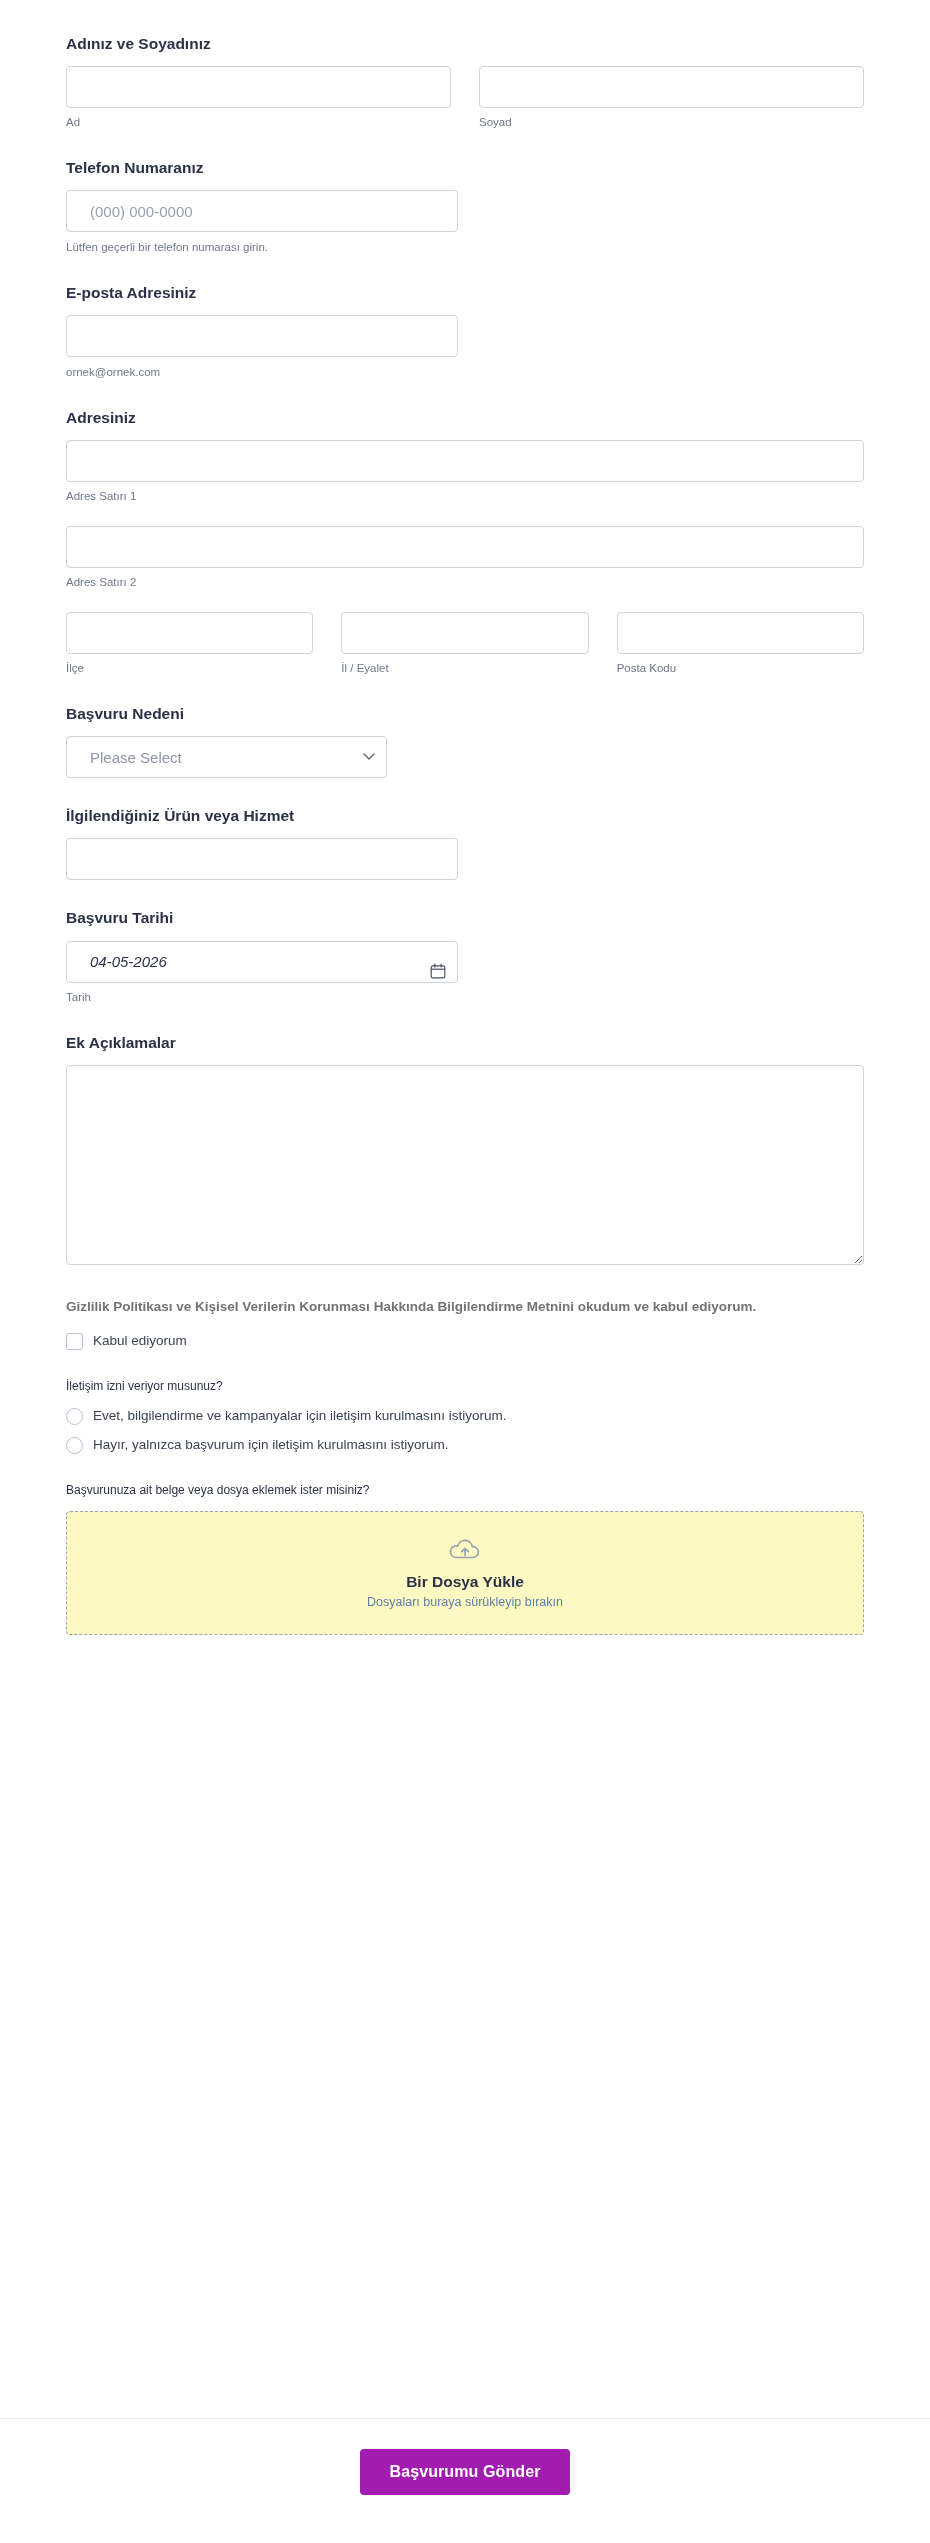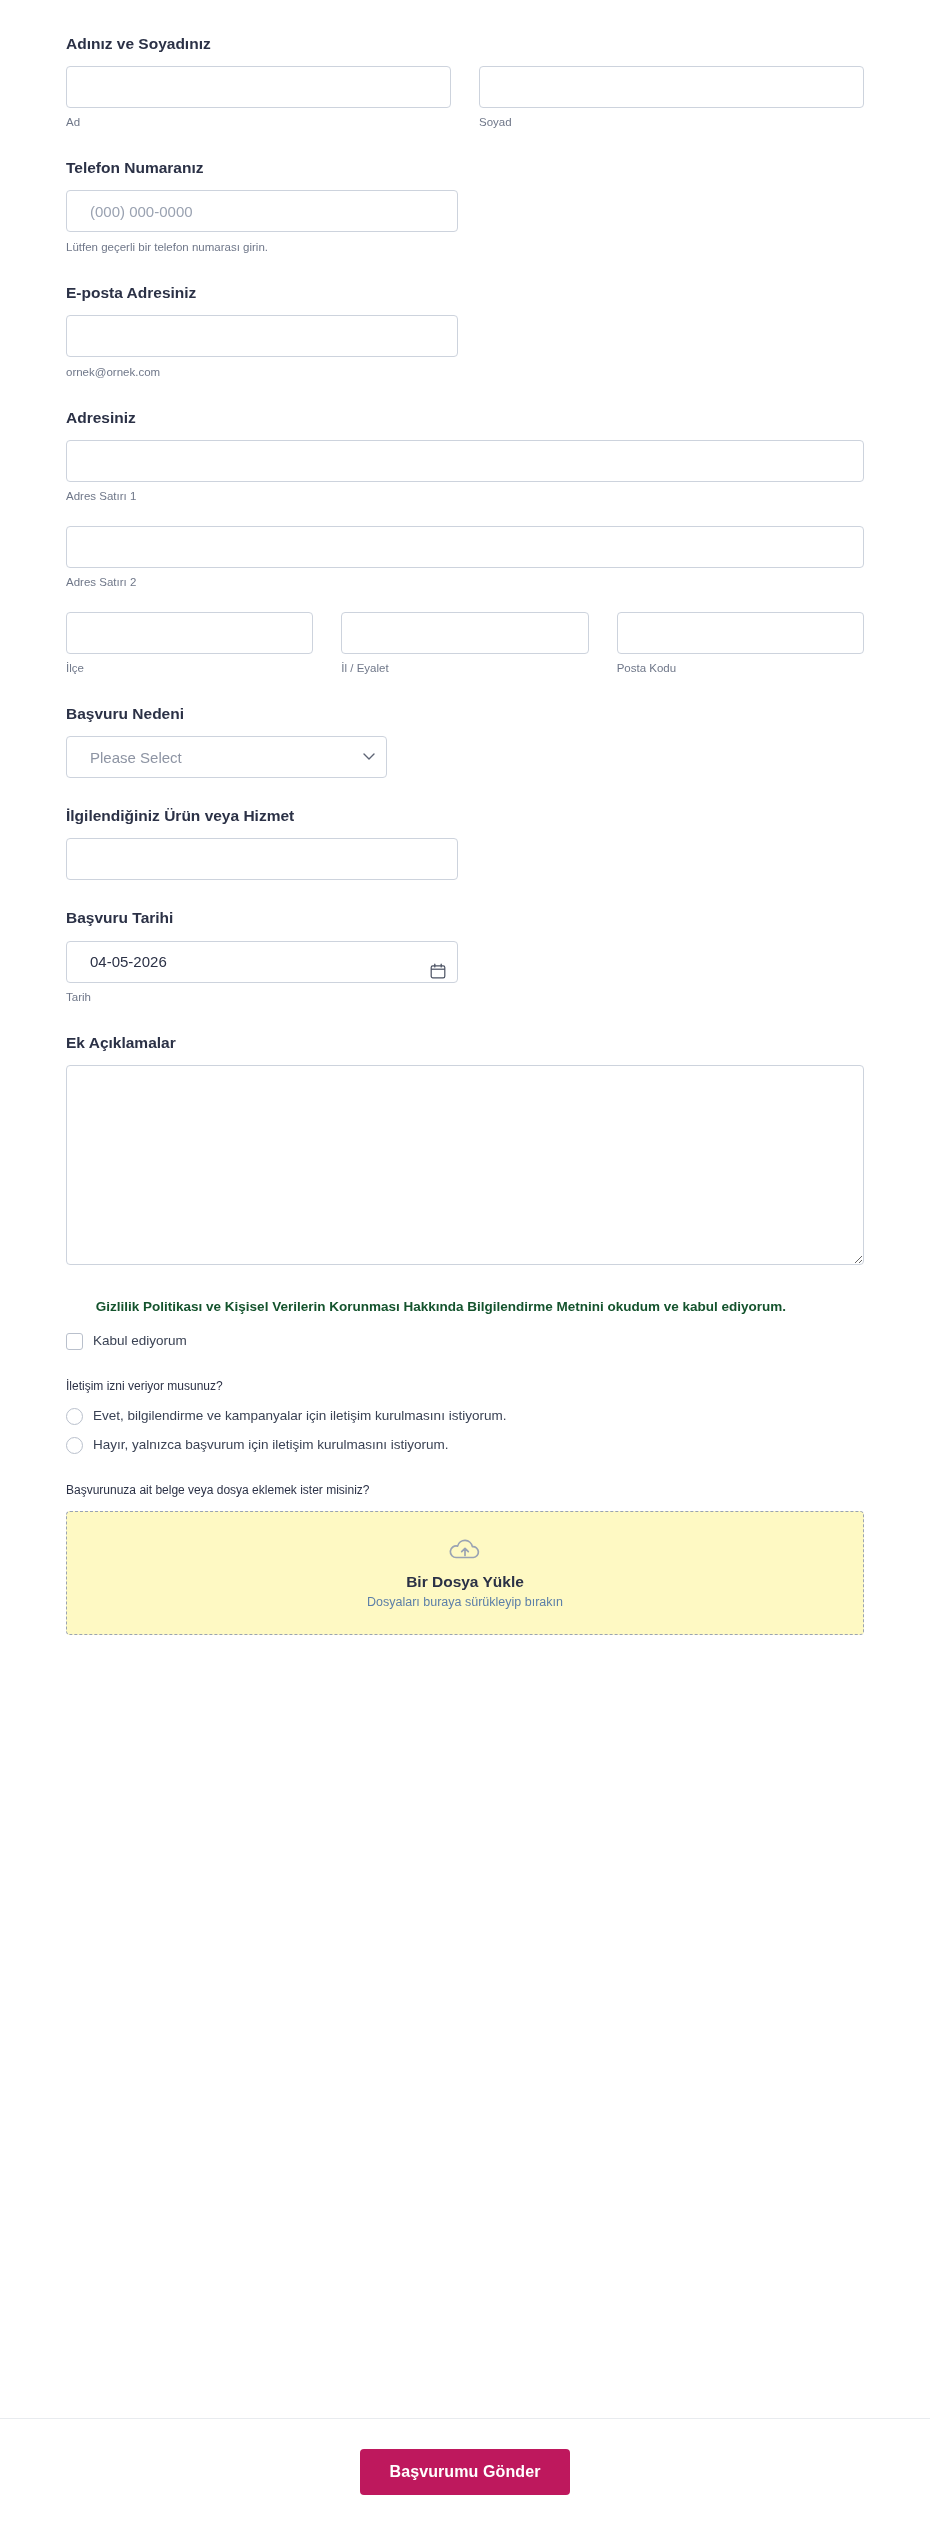--- a/index.html
+++ b/index.html
@@ -119,38 +119,37 @@
     pointer-events: none;
     color: #5d6474;
     font-size: 11px;
     line-height: 1;
   }
   
   .date-wrap {
     position: relative;
     width: 392px;
   }
-  .date-wrap input.txt { padding-right: 36px; }
+  .date-wrap input.txt { padding-right: 36px; font-style: italic; }
   .cal-icon {
     position: absolute;
     right: 12px;
     top: 50%;
     transform: translateY(-50%);
     pointer-events: none;
     color: #4a5162;
   }
   
   .consent-text {
     font-size: 13.5px;
     font-weight: bold;
-    color: #14532d;
+    color: #737373;
     line-height: 1.45;
     margin-bottom: 16px;
     max-width: 720px;
-    text-align: right;
   }
   .check-row, .radio-row {
     display: flex;
     align-items: center;
     gap: 10px;
     margin-bottom: 10px;
   }
   .cbox {
     width: 17px;
     height: 17px;
@@ -206,21 +205,21 @@
   }
   
   .form-footer {
     border-top: 1px solid #e8ebef;
     margin-top: 34px;
     padding: 30px 0 48px 0;
     display: flex;
     justify-content: center;
   }
   .submit-btn {
-    background: #be185d;
+    background: #a21caf;
     color: #ffffff;
     border: none;
     border-radius: 4px;
     font-family: "Liberation Sans", sans-serif;
     font-size: 16px;
     font-weight: bold;
     padding: 14px 30px;
     cursor: pointer;
     letter-spacing: 0.1px;
   }

